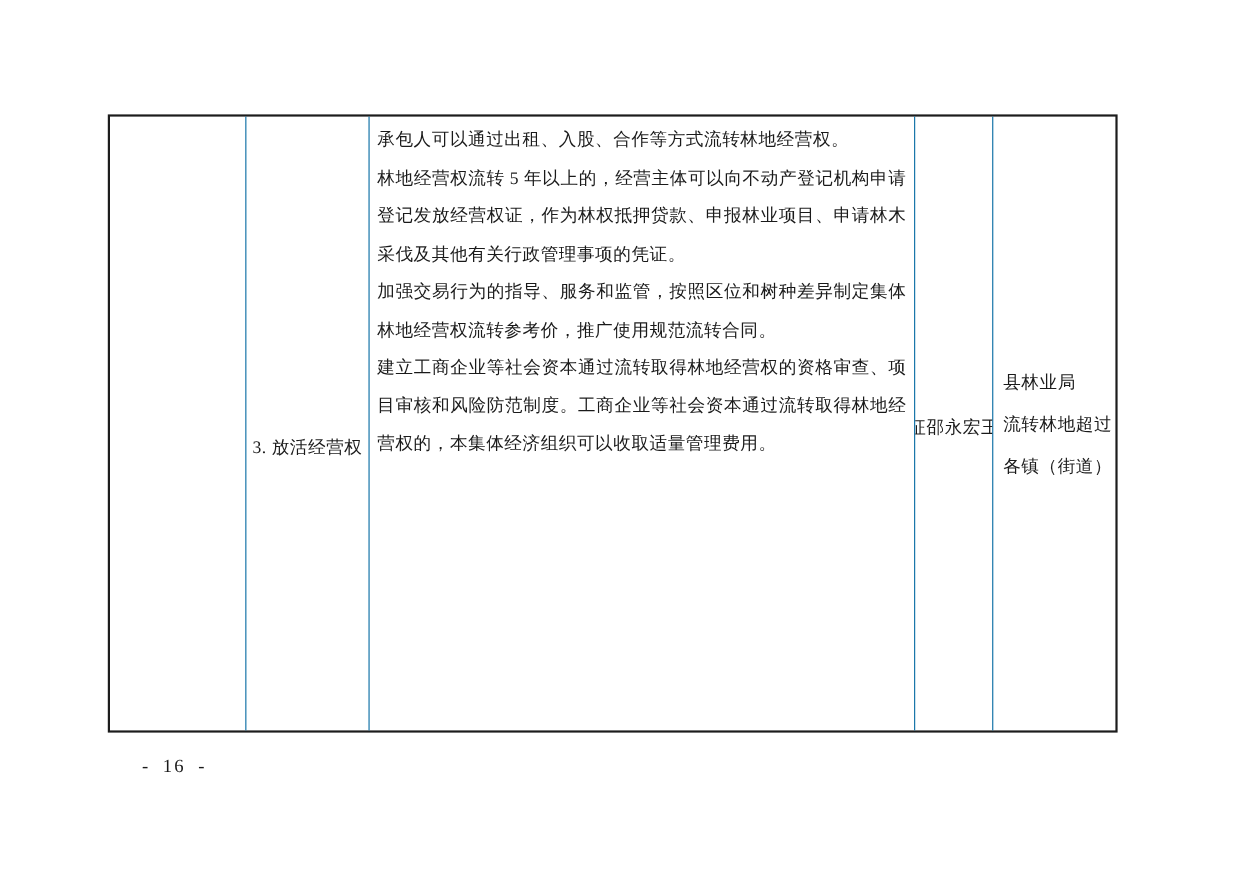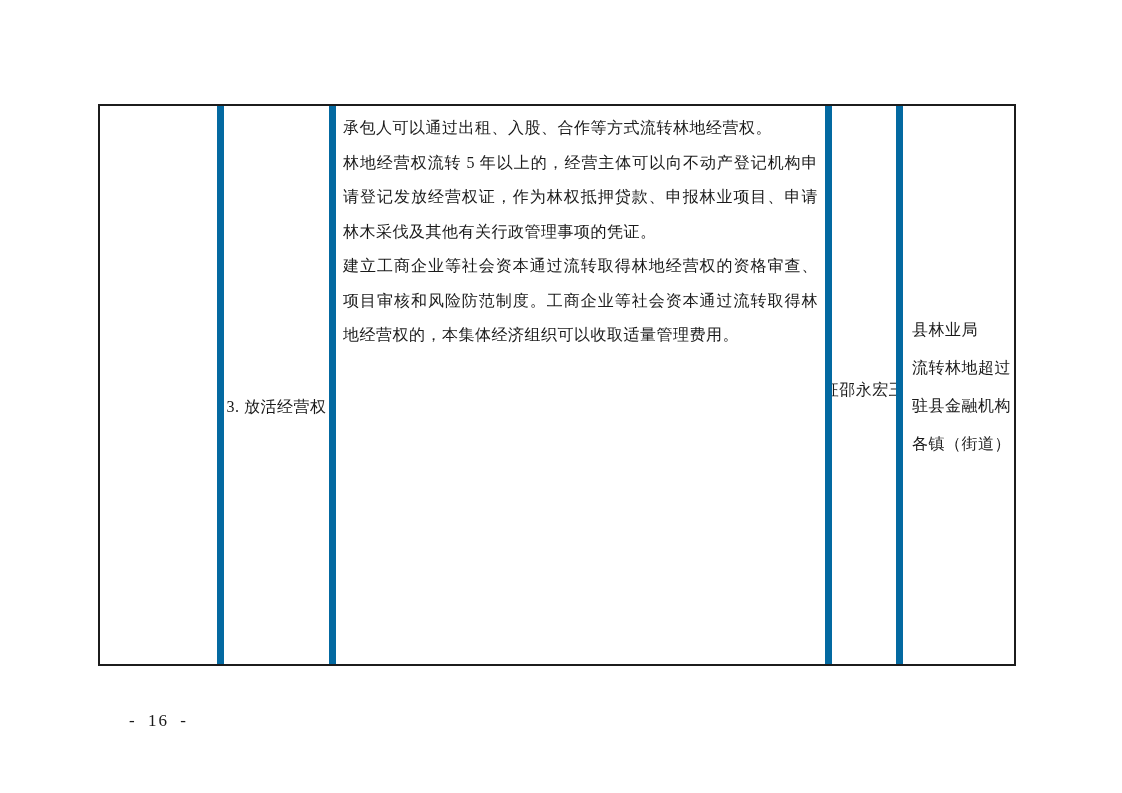--- a/index.html
+++ b/index.html
@@ -18,21 +18,21 @@
     left: 98px;
     top: 104px;
     width: 918px;
     height: 562px;
     display: flex;
     border: 2px solid #1c1c1c;
     background: #ffffff;
   }
   .cell {
     height: 100%;
-    border-right: 7px solid #0369a1;
+    border-right: 1px solid #0369a1;
     overflow: hidden;
   }
   .cell:last-child { border-right: none; }
   .cell-blank   { width: 124px; }
   .cell-task    { width: 112px; display: flex; align-items: center; justify-content: center; }
   .cell-measures{ width: 496px; padding: 5px 7px 0 7px; }
   .cell-persons { width: 71px;  display: flex; flex-direction: row; justify-content: center; align-items: center; padding-top: 10px; }
   .cell-units   { width: 113px; flex: 1; display: flex; flex-direction: column; justify-content: center; padding-left: 9px; padding-top: 4px; }
 
   .task-label {
@@ -49,21 +49,21 @@
   }
   .person-line, .unit-line {
     font-size: 16px;
     line-height: 38px;
     white-space: nowrap;
     letter-spacing: 0.5px;
   }
   .page-number {
     position: absolute;
     left: 129px;
-    top: 711px;
+    top: 687px;
     font-size: 17px;
     letter-spacing: 2px;
     word-spacing: 5px;
     color: #1a1a1a;
   }
 </style>
 </head>
 <body>
 
 <div class="page">
@@ -72,33 +72,33 @@
 
     <div class="cell cell-blank"></div>
 
     <div class="cell cell-task">
       <div class="task-label">3. 放活经营权</div>
     </div>
 
     <div class="cell cell-measures">
       <p>承包人可以通过出租、入股、合作等方式流转林地经营权。</p>
       <p>林地经营权流转 5 年以上的，经营主体可以向不动产登记机构申请登记发放经营权证，作为林权抵押贷款、申报林业项目、申请林木采伐及其他有关行政管理事项的凭证。</p>
+      <p>加强交易行为的指导、服务和监管，按照区位和树种差异制定集体林地经营权流转参考价，推广使用规范流转合同。</p>
       <p>建立工商企业等社会资本通过流转取得林地经营权的资格审查、项目审核和风险防范制度。工商企业等社会资本通过流转取得林地经营权的，本集体经济组织可以收取适量管理费用。</p>
     </div>
 
     <div class="cell cell-persons">
       <div class="person-line">段长征</div>
       <div class="person-line">邵永宏</div>
       <div class="person-line">王刚刚</div>
     </div>
 
     <div class="cell cell-units">
       <div class="unit-line">县林业局</div>
       <div class="unit-line">流转林地超过</div>
-      <div class="unit-line">驻县金融机构</div>
       <div class="unit-line">各镇（街道）</div>
     </div>
 
   </div>
 
   <div class="page-number">- 16 -</div>
 
 </div>
 
 </body></html>

